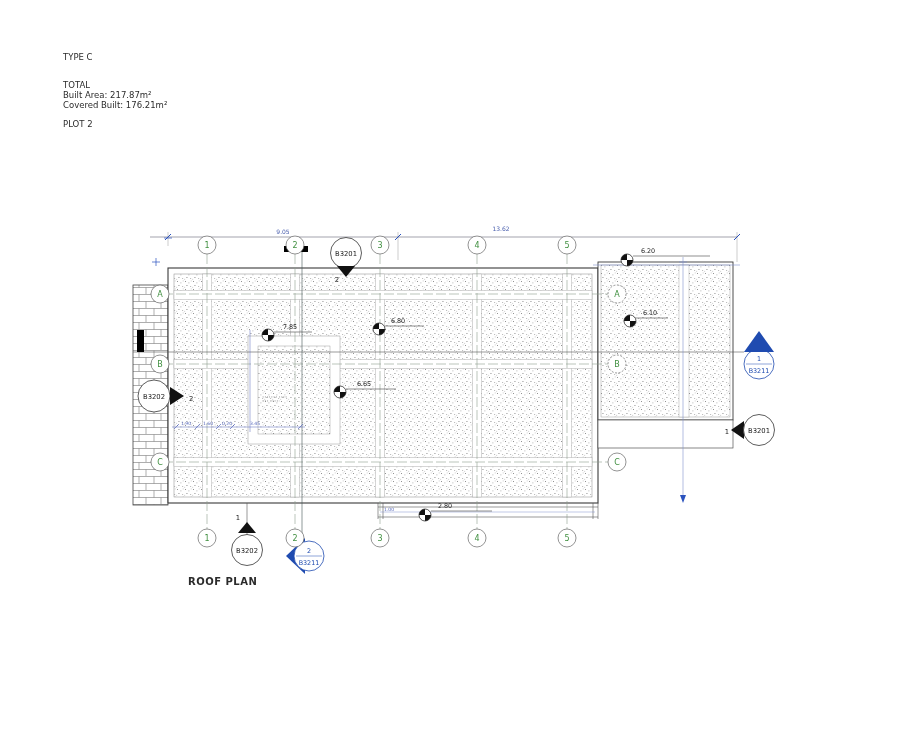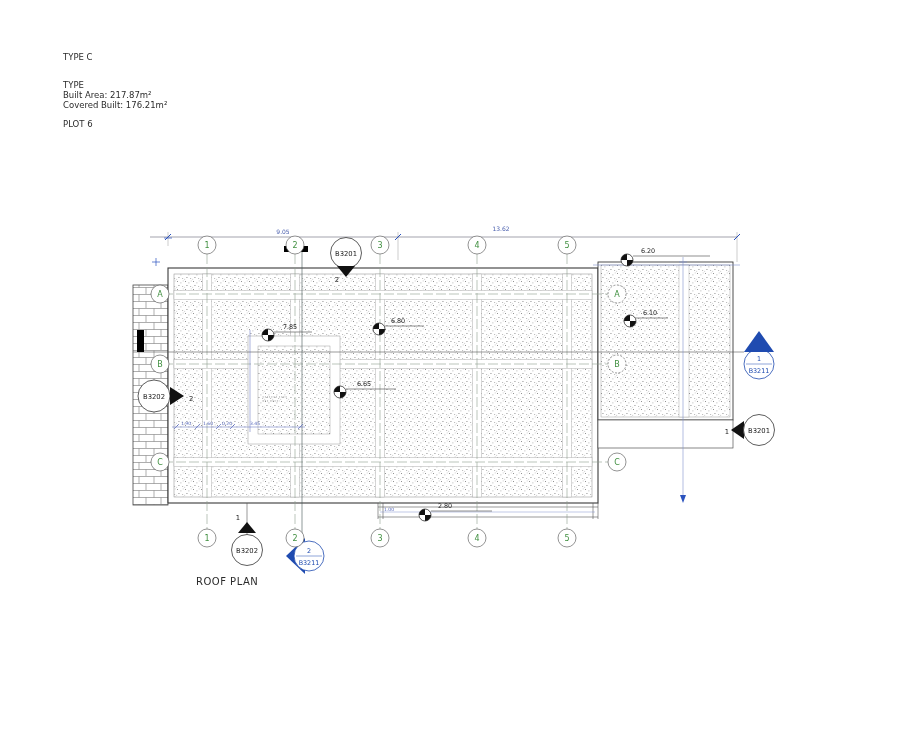--- a/index.html
+++ b/index.html
@@ -1,44 +1,44 @@
 <!DOCTYPE html>
 <html><head>
 <meta charset="utf-8">
 <style>
   html,body{margin:0;padding:0;background:#fff;}
   .canvas{position:relative;width:900px;height:732px;background:#fff;overflow:hidden;
           font-family:"DejaVu Sans","Liberation Sans",sans-serif;color:#333;padding-left:16px;}
   .canvas svg{position:absolute;left:0;top:0;}
   .info-block{position:absolute;left:63px;top:52px;font-size:8.5px;line-height:10px;color:#2b2b2b;}
   .info-block .gap{height:9px;}
-  .plan-title{position:absolute;left:196px;top:576px;font-size:10px;letter-spacing:0.5px;color:#2b2b2b;}
+  .plan-title{position:absolute;left:188px;top:576px;font-size:10px;letter-spacing:0.5px;color:#2b2b2b;font-weight:bold;}
   text{font-family:"DejaVu Sans","Liberation Sans",sans-serif;}
   .gtxt{fill:#3f8f3f;font-size:8px;}
   .mtxt{fill:#222;font-size:6.8px;}
   .btxt{fill:#1f4bb0;font-size:6.4px;}
   .spot{fill:#222;font-size:6.4px;}
   .dim{fill:#4a5fae;font-size:6px;}
   .tiny{fill:#5566bb;font-size:4.5px;}
   .note{fill:#888;font-size:3.5px;}
 </style>
 </head>
 <body>
 
 <div class="canvas">
 
   <div class="info-block">
     <div>TYPE C</div>
     <div class="gap"></div>
       <div class="gap"></div>
-    <div>TYPE</div>
+    <div>TOTAL</div>
     <div>Built Area: 217.87m²</div>
     <div>Covered Built: 176.21m²</div>
     <div class="gap"></div>
-    <div>PLOT 6</div>
+    <div>PLOT 2</div>
   </div>
 
   <svg width="900" height="732" viewBox="0 0 900 732">
     <defs>
       <pattern id="stip" width="8" height="8" patternUnits="userSpaceOnUse">
         <rect x="1" y="1" width="0.9" height="0.9" fill="#777"></rect>
         <rect x="4.5" y="2.5" width="0.8" height="0.8" fill="#8a8a8a"></rect>
         <rect x="2.5" y="5" width="0.9" height="0.9" fill="#707070"></rect>
         <rect x="6.3" y="6" width="0.8" height="0.8" fill="#8a8a8a"></rect>
         <rect x="6.8" y="0.6" width="0.7" height="0.7" fill="#999"></rect>

